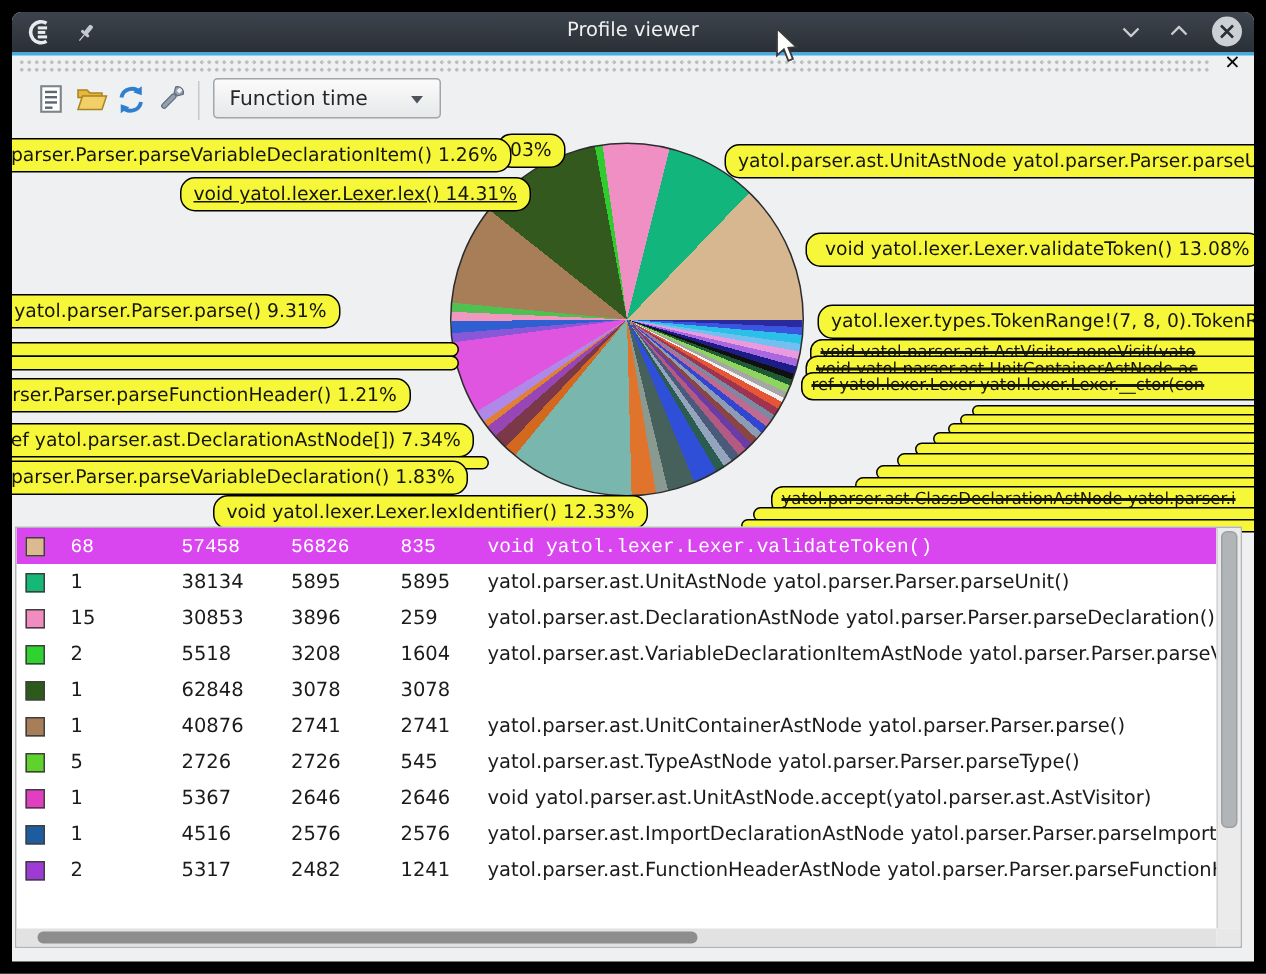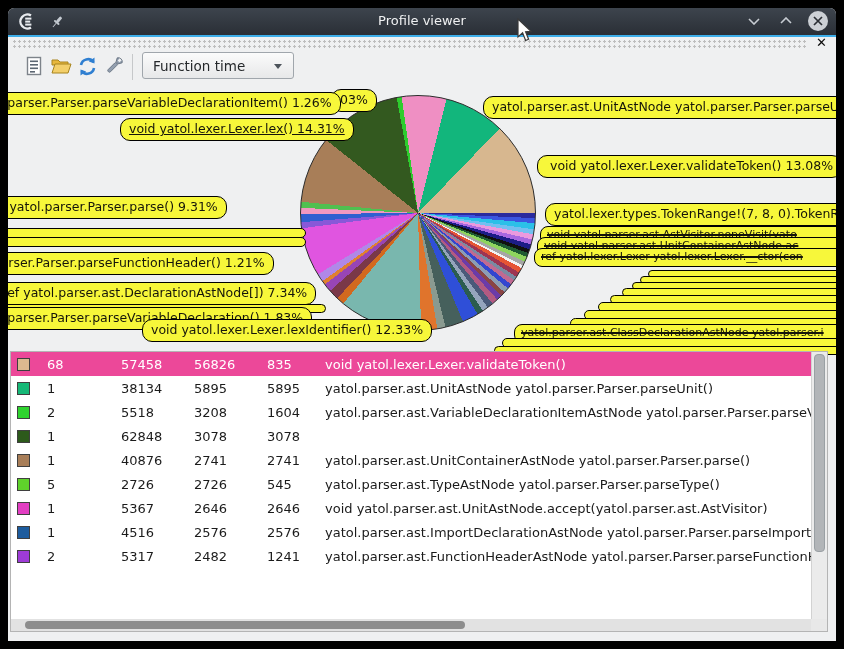--- a/index.html
+++ b/index.html
@@ -41,21 +41,21 @@
   .pill.bar{padding:0;border-radius:7px;border-width:1.2px;}
   .table-wrap{position:absolute;left:2px;top:343px;width:818px;height:281px;background:#fff;
     border:1px solid #b4b4b4;box-sizing:border-box;overflow:hidden;}
   .thead{display:grid;grid-template-columns:28px 74px 73px 73px 58px 1fr;height:25px;
     background:#fff;border-bottom:1px solid #dadada;margin-right:16px;}
   .th{font-size:13px;color:#9b9b9b;display:flex;align-items:center;padding-left:8px;
     border-right:1px solid #dcdcdc;overflow:hidden;white-space:nowrap;}
   .th:last-child{border-right:none;}
   .trow{display:grid;grid-template-columns:28px 74px 73px 73px 58px 1fr;height:24px;
     font-size:13px;color:#1b1b1b;align-items:center;margin-right:16px;}
-  .trow.sel{background:#ec4899;color:#fff;}
+  .trow.sel{background:#d946ef;color:#fff;font-family:Liberation Mono, monospace;}
   .td{padding-left:8px;overflow:hidden;white-space:nowrap;}
   .swatch{width:13px;height:13px;border:1px solid #3f3f3f;margin-left:6px;box-sizing:border-box;}
   .vscroll{position:absolute;right:0;top:0;bottom:12px;width:16px;background:#ebebeb;
     border-left:1px solid #d2d2d2;box-sizing:border-box;}
   .vthumb{position:absolute;left:2px;right:2px;top:2px;height:74%;background:#b2b5b8;
     border-radius:4px;border:1px solid #9aa0a4;box-sizing:border-box;}
   .hscroll{position:absolute;left:0;right:16px;bottom:0;height:12px;background:#e2e2e2;}
   .hthumb{position:absolute;left:14px;top:2px;width:440px;height:8px;background:#8d8d8d;
     border-radius:4px;}
   .corner{position:absolute;right:0;bottom:0;width:16px;height:12px;background:#e8e8e8;}
@@ -158,21 +158,21 @@
         <div class="pill" style="left: 112px; top: 32px; text-decoration: underline;">void yatol.lexer.Lexer.lex() 14.31%</div>
         <div class="pill" style="left: 475px; top: 10px; width: 420px;">yatol.parser.ast.UnitAstNode yatol.parser.Parser.parseU</div>
         <div class="pill" style="left: 529px; top: 69px; padding-left: 12px;">void yatol.lexer.Lexer.validateToken() 13.08%</div>
         <div class="pill" style="left: -96px; top: 110px;">ainerAstNode yatol.parser.Parser.parse() 9.31%</div>
         <div class="pill bar" style="left: -40px; top: 142px; width: 336px; height: 8px;"></div>
         <div class="pill bar" style="left: -40px; top: 151px; width: 336px; height: 8px;"></div>
         <div class="pill" style="left: -52px; top: 166px;">atol.parser.Parser.parseFunctionHeader() 1.21%</div>
         <div class="pill" style="left: -34px; top: 196px;">ns(ref yatol.parser.ast.DeclarationAstNode[]) 7.34%</div>
         <div class="pill bar" style="left: -34px; top: 218px; width: 350px; height: 7px;"></div>
         <div class="pill" style="left: -72px; top: 221px;">ode yatol.parser.Parser.parseVariableDeclaration() 1.83%</div>
-        <div class="pill" style="left: 134px; top: 233px;">void yatol.lexer.Lexer.lexIdentifier() 12.33%</div>
+        <div class="pill" style="left: 134px; top: 244px;">void yatol.lexer.Lexer.lexIdentifier() 12.33%</div>
         <div class="pill" style="left: 537px; top: 117px; width: 420px;">yatol.lexer.types.TokenRange!(7, 8, 0).TokenRa</div>
         <div class="pill small strike" style="left: 532px; top: 140px; width: 420px;">void yatol.parser.ast.AstVisitor.noneVisit(yato</div>
         <div class="pill small strike" style="left: 529px; top: 151px; width: 420px;">void yatol.parser.ast.UnitContainerAstNode.ac</div>
         <div class="pill small strike" style="left: 526px; top: 162px; width: 420px;">ref yatol.lexer.Lexer yatol.lexer.Lexer.__ctor(con</div>
         <div class="pill bar" style="left: 640px; top: 184px; width: 300px; height: 6px;"></div>
         <div class="pill bar" style="left: 632px; top: 190px; width: 320px; height: 6px;"></div>
         <div class="pill bar" style="left: 624px; top: 196px; width: 330px; height: 6px;"></div>
         <div class="pill bar" style="left: 614px; top: 202px; width: 340px; height: 7px;"></div>
         <div class="pill bar" style="left: 602px; top: 209px; width: 350px; height: 7px;"></div>
         <div class="pill bar" style="left: 590px; top: 216px; width: 360px; height: 8px;"></div>
@@ -196,20 +196,28 @@
         </div>
         <div class="trow">
           <div class="swatch" style="background: rgb(22, 184, 119);"></div>
           <div class="td">1</div>
           <div class="td">38134</div>
           <div class="td">5895</div>
           <div class="td">5895</div>
           <div class="td">yatol.parser.ast.UnitAstNode yatol.parser.Parser.parseUnit()</div>
         </div>
         <div class="trow">
+          <div class="swatch" style="background: rgb(240, 140, 192);"></div>
+          <div class="td">15</div>
+          <div class="td">30853</div>
+          <div class="td">3896</div>
+          <div class="td">259</div>
+          <div class="td">yatol.parser.ast.DeclarationAstNode yatol.parser.Parser.parseDeclaration()</div>
+        </div>
+        <div class="trow">
           <div class="swatch" style="background: rgb(47, 211, 47);"></div>
           <div class="td">2</div>
           <div class="td">5518</div>
           <div class="td">3208</div>
           <div class="td">1604</div>
           <div class="td">yatol.parser.ast.VariableDeclarationItemAstNode yatol.parser.Parser.parseVariable</div>
         </div>
         <div class="trow">
           <div class="swatch" style="background: rgb(45, 90, 27);"></div>
           <div class="td">1</div>

